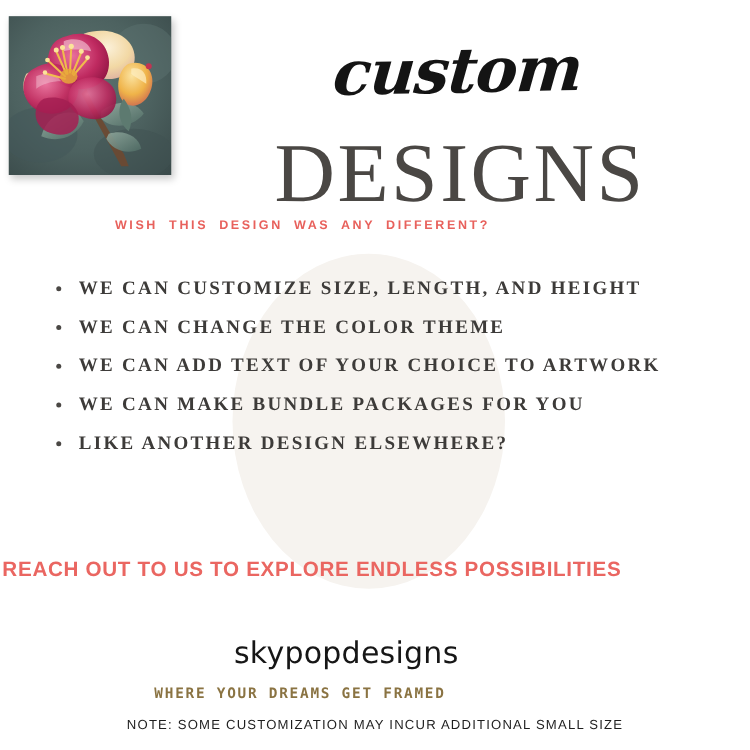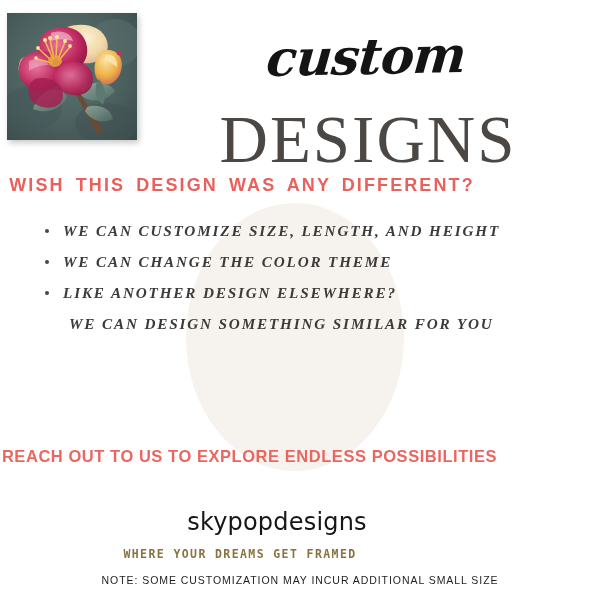--- a/index.html
+++ b/index.html
@@ -79,21 +79,21 @@
 
   
   #tagline {
     position: absolute;
     left: 0;
     top: 175px;
     width: 484px;
     text-align: center;
     z-index: 2;
     font-family: "Liberation Sans", sans-serif;
-    font-size: 18px;
+    font-size: 10px;
     font-weight: 700;
     letter-spacing: 2.1px;
     color: #e8615c;
     word-spacing: 4px;
   }
 
   
   #feature-list {
     position: absolute;
     left: 44px;
@@ -108,21 +108,20 @@
     position: relative;
     font-family: "Liberation Serif", "DejaVu Serif", serif;
     font-weight: 700;
     font-size: 15.2px;
     letter-spacing: 1.85px;
     color: #3d3b39;
     height: 31px;
     line-height: 31px;
     padding-left: 19px;
     white-space: nowrap;
-    font-style: italic;
   }
   #feature-list li.bulleted::before {
     content: "";
     position: absolute;
     left: 1px;
     top: 14px;
     width: 4px;
     height: 4px;
     border-radius: 50%;
     background: #4a4744;
@@ -277,22 +276,23 @@
   <div id="headline-block">
     <div id="script-title">custom</div>
     <div id="serif-title">DESIGNS</div>
   </div>
 
   <div id="tagline">WISH  THIS  DESIGN  WAS ANY DIFFERENT?</div>
 
   <ul id="feature-list">
     <li class="bulleted">WE CAN CUSTOMIZE SIZE, LENGTH, AND HEIGHT</li>
     <li class="bulleted">WE CAN CHANGE THE COLOR THEME</li>
+    <li class="bulleted">WE CAN ADD TEXT OF YOUR CHOICE TO ARTWORK</li>
+    <li class="bulleted">WE CAN MAKE BUNDLE PACKAGES FOR YOU</li>
     <li class="bulleted">LIKE ANOTHER DESIGN ELSEWHERE?</li>
-    <li class="continuation">WE CAN DESIGN SOMETHING SIMILAR FOR YOU</li>
   </ul>
 
   <div id="cta">REACH OUT TO US TO EXPLORE ENDLESS POSSIBILITIES</div>
 
   <div id="brand-name">skypopdesigns</div>
   <div id="brand-slogan">WHERE YOUR DREAMS GET FRAMED</div>
   <div id="footnote">NOTE: SOME CUSTOMIZATION MAY INCUR ADDITIONAL SMALL SIZE</div>
 
 </div>
 

